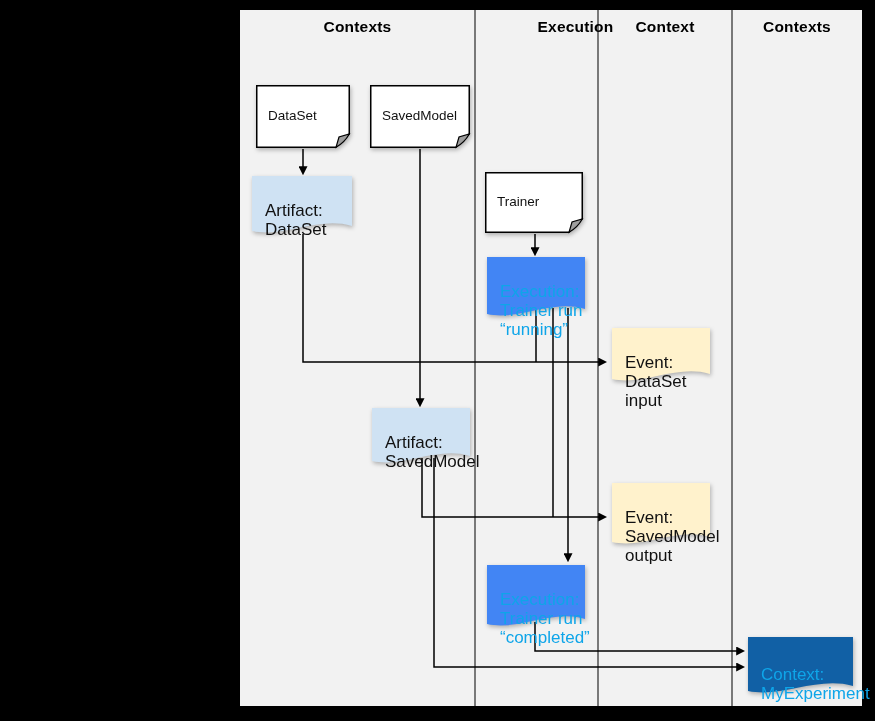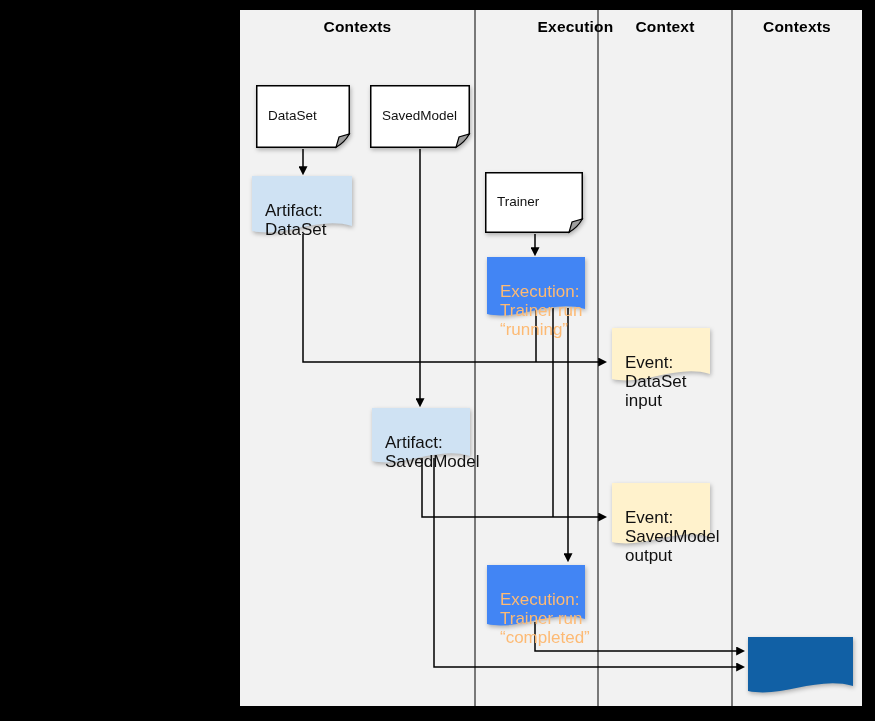--- a/index.html
+++ b/index.html
@@ -15,21 +15,21 @@
 
   #edge-layer { position:absolute; left:0; top:0; pointer-events:none; }
 
   .node { position:absolute; }
   .node svg.shape { position:absolute; left:0; top:0; overflow:visible;
                     filter:drop-shadow(1px 2px 2px rgba(0,0,0,0.28)); }
   .sheet-label { position:absolute; left:0; top:0; right:0; bottom:2px; display:flex;
                  align-items:center; padding-left:12px; font-size:13.5px; color:#111; }
   .doc-label { position:absolute; left:13px; top:5px; font-size:17px; line-height:19px;
                white-space:pre-line; color:#111;margin-top:20px; }
-  .light .doc-label { color:#fdba74; }
+  .light .doc-label { color:#0ea5e9; }
 
   
   #n-dataset             { left:256px; top:85px;  width:94px;  height:63px; }
   #n-savedmodel          { left:370px; top:85px;  width:100px; height:63px; }
   #n-trainer             { left:485px; top:172px; width:98px;  height:61px;text-decoration:underline; }
   #n-artifact-dataset    { left:252px; top:176px; width:100px; height:62px; }
   #n-execution-running   { left:487px; top:257px; width:98px;  height:64px; }
   #n-event-dataset-input { left:612px; top:328px; width:98px;  height:58px; }
   #n-artifact-savedmodel { left:372px; top:408px; width:98px;  height:60px; }
   #n-event-savedmodel-output { left:612px; top:483px; width:98px; height:66px; }
@@ -133,14 +133,16 @@
         <path d="M0,0 H98 V54 C 64.68,44 32.34,66 0,59 Z" fill="#4285f4"></path>
       </svg>
     <span class="doc-label">Execution:
 Trainer run
 “completed”</span>
   </div>
   <div class="node doc light" id="n-context-myexperiment">
       <svg class="shape" width="105" height="61" viewBox="0 0 105 61">
         <path d="M0,0 H105 V49 C 69.3,39 34.65,61 0,54 Z" fill="#1160a5"></path>
       </svg>
+    <span class="doc-label">Context:
+MyExperiment</span>
   </div>
 </div>
 
 </body></html>

